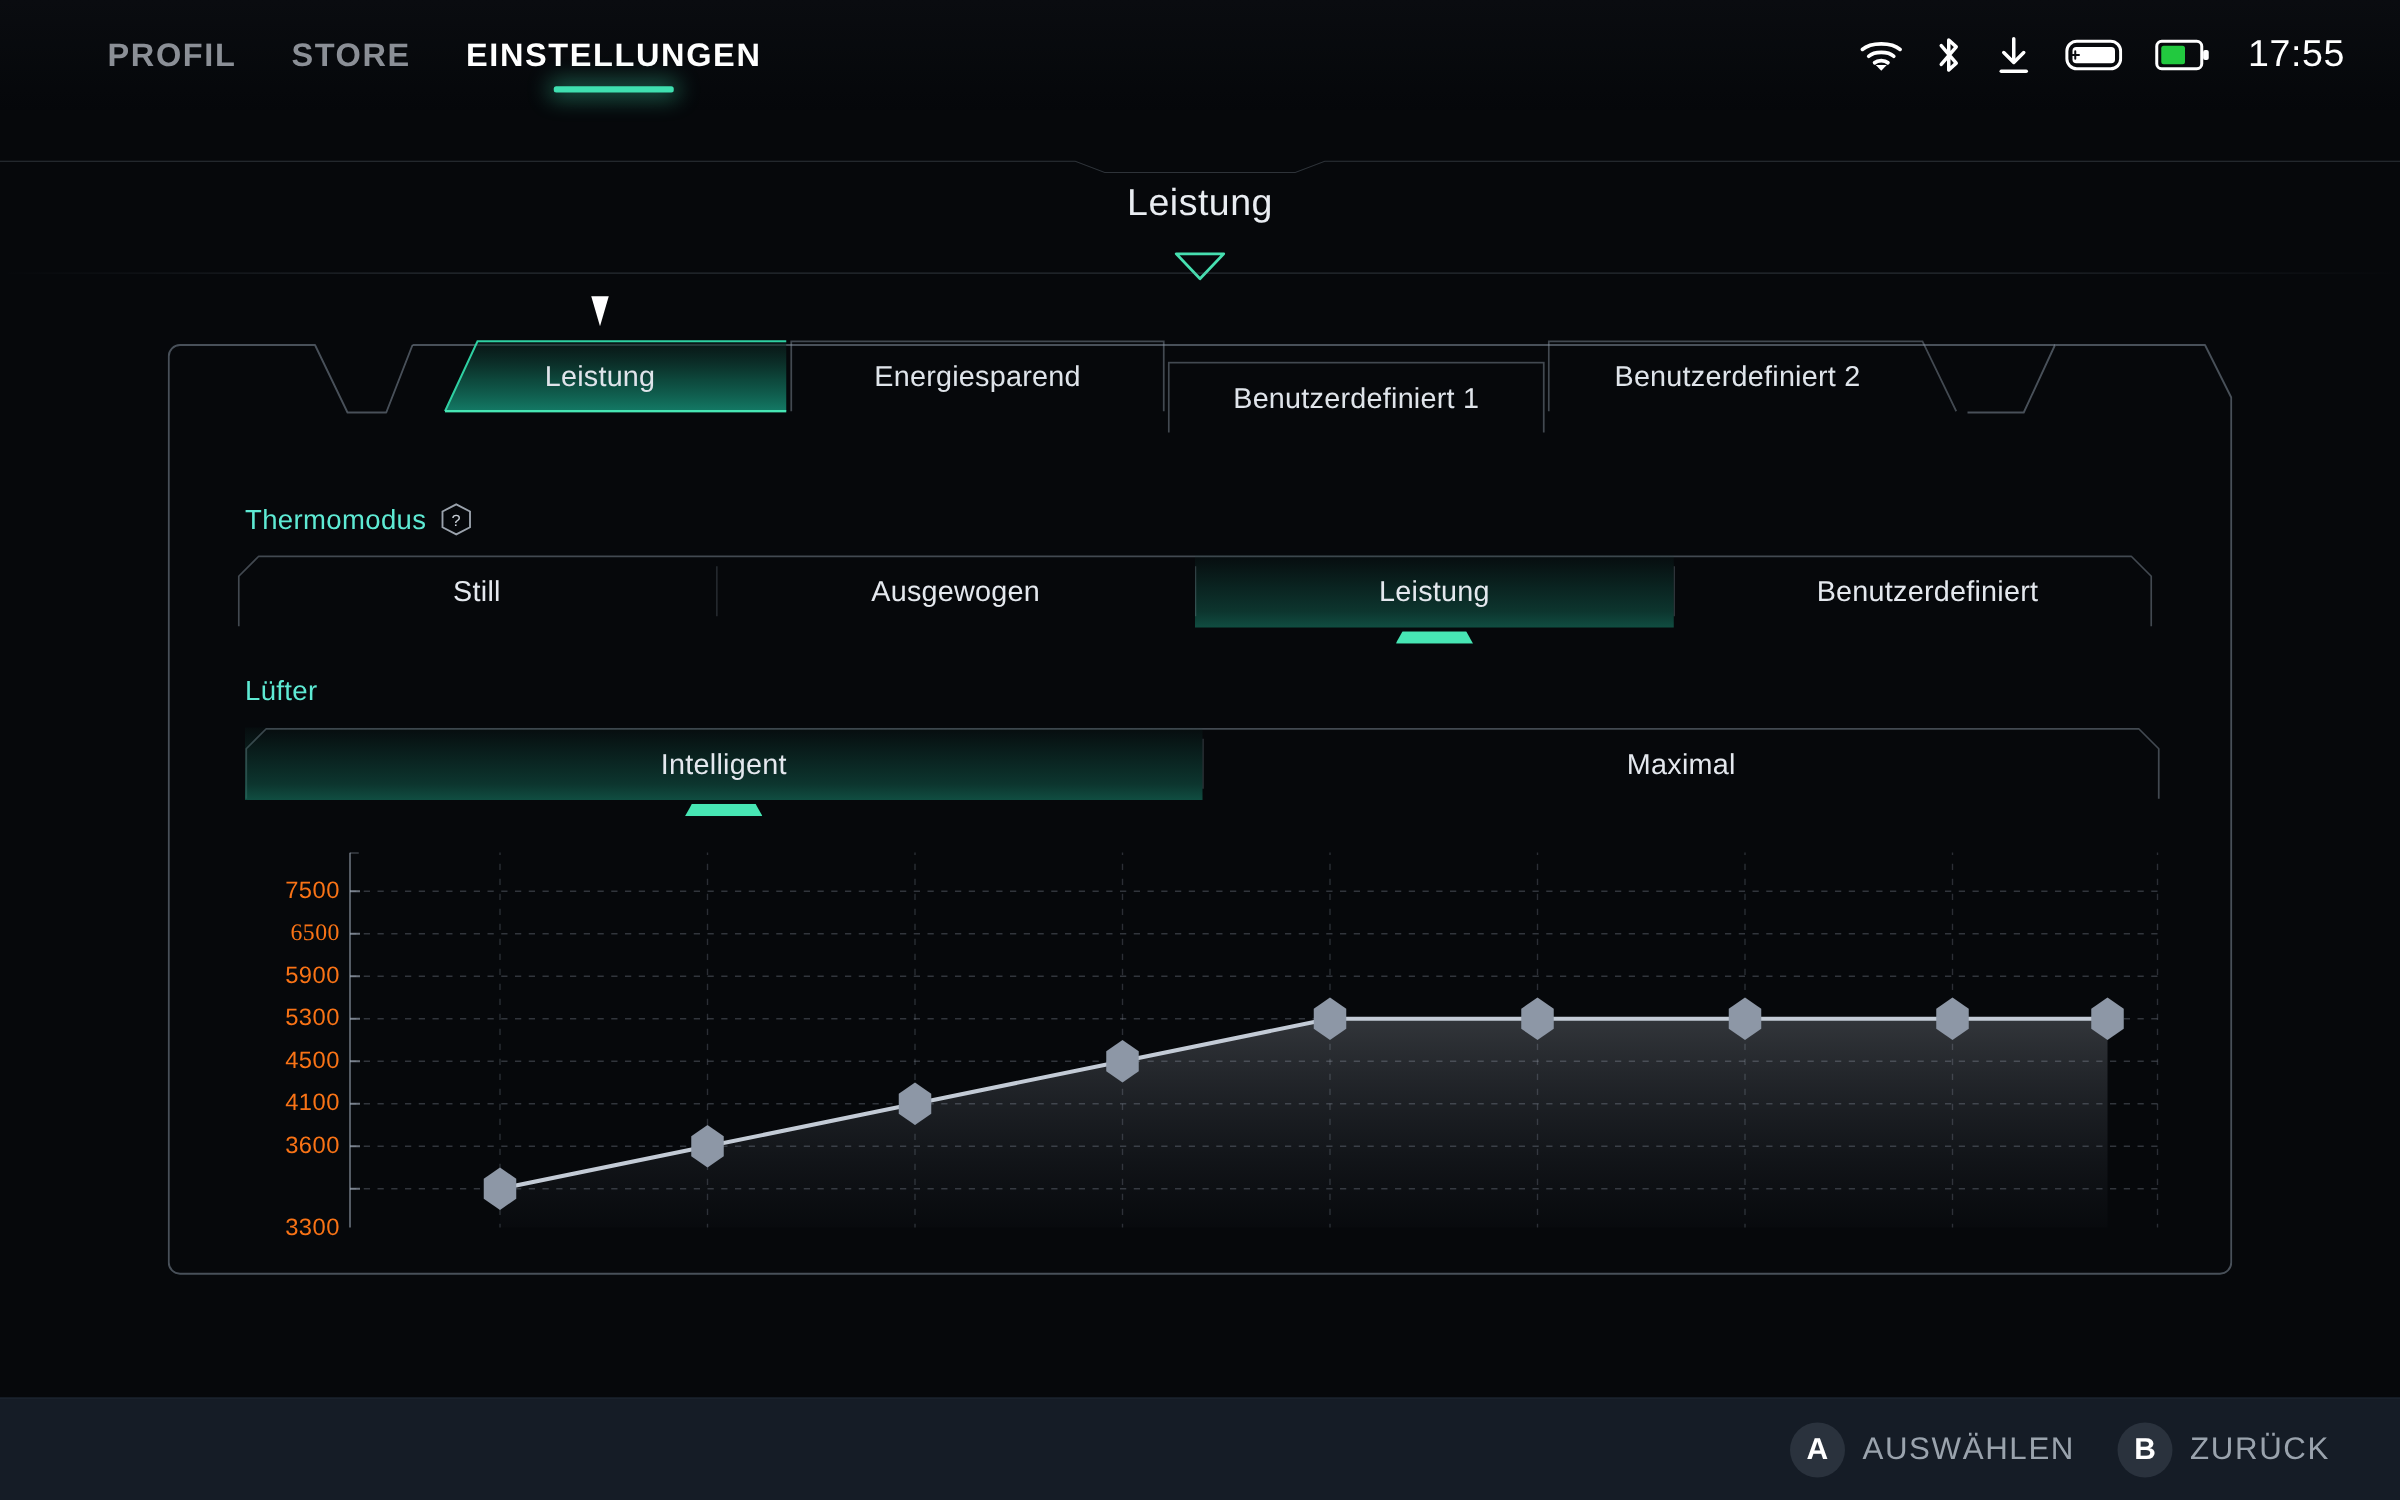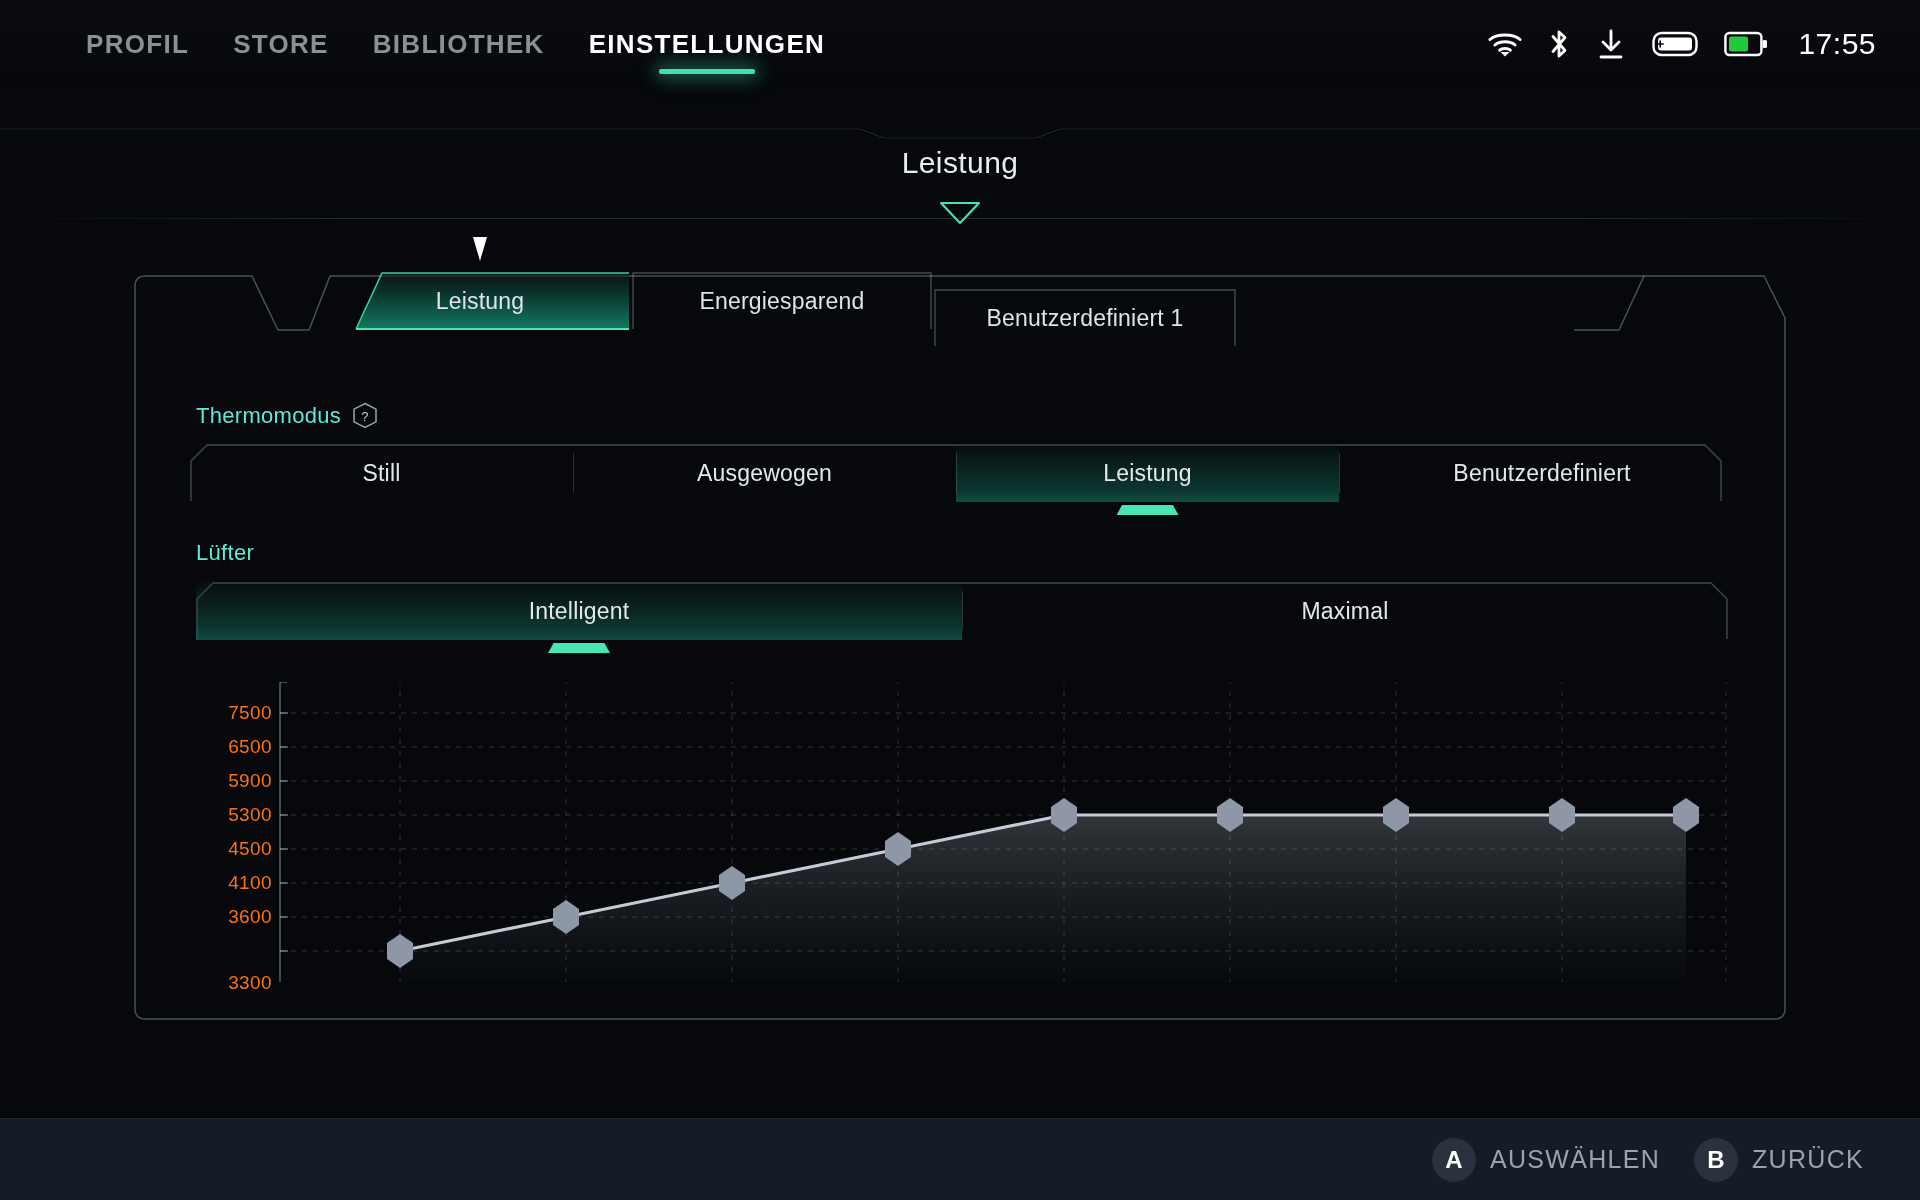--- a/index.html
+++ b/index.html
@@ -115,23 +115,20 @@
 
 <div id="root">
 
   <div class="topbar">
     <div class="nav">
       <div class="nav-item">
         <span>PROFIL</span>
       </div>
       <div class="nav-item">
         <span>STORE</span>
-      </div>
-      <div class="nav-item">
-        <span>BIBLIOTHEK</span>
       </div>
       <div class="nav-item active">
         <span>EINSTELLUNGEN</span>
         <span class="nav-underline"></span>
       </div>
     </div>
 
     <div class="status">
       <span class="ico">
         <svg width="34" height="26" viewBox="0 0 34 26">
@@ -223,20 +220,26 @@
         <span style="position:relative;z-index:2;">Energiesparend</span>
       </div>
 
       <div class="tab" style="left:604px; width:302px;margin-top:17px;">
         <svg style="position:absolute;inset:0;" width="302" height="58" viewBox="0 0 302 58">
           <path d="M1 57 L1 1 L301 1 L301 57" stroke="rgba(140,152,166,.45)" stroke-width="1.4" fill="none"></path>
         </svg>
         <span style="position:relative;z-index:2;">Benutzerdefiniert 1</span>
       </div>
 
+      <div class="tab" style="left:908px; width:330px;">
+        <svg style="position:absolute;inset:0;" width="330" height="58" viewBox="0 0 330 58">
+          <path d="M1 57 L1 1 L300 1 L327 57" stroke="rgba(140,152,166,.45)" stroke-width="1.4" fill="none"></path>
+        </svg>
+        <span style="position:relative;z-index:2;left:-13px;">Benutzerdefiniert 2</span>
+      </div>
     </div>
 
     <div class="sec-label" style="left:62px; top:140px;">
       <span>Thermomodus</span>
       <span>
         <svg width="26" height="27" viewBox="0 0 26 27" style="display:block;">
           <path d="M13 1.5 L24 7.2 L24 19.8 L13 25.5 L2 19.8 L2 7.2 Z" stroke="#9aa2ac" stroke-width="1.5" fill="none"></path>
           <text x="13" y="18.6" font-family="Liberation Sans, sans-serif" font-size="13" fill="#c8ced6" text-anchor="middle">?</text>
         </svg>
       </span>
@@ -282,21 +285,21 @@
         <div class="seg" style="width:766px;">
           <span class="seg-div" style="left:0;"></span>
           <span>Maximal</span>
         </div>
       </div>
     </div>
 
     <div class="chart" style="left:62px; top:420px; width:1532px; height:320px;">
 
       <div class="ylab" style="top:31px;  width:76px; left:0;">7500</div>
-      <div class="ylab" style="top:65px;  width:76px; left:0;">6500</div>
+      <div class="ylab" style="top:65px;  width:76px; left:0;font-family:Liberation Serif, serif;">6500</div>
       <div class="ylab" style="top:99px;  width:76px; left:0;">5900</div>
       <div class="ylab" style="top:133px; width:76px; left:0;">5300</div>
       <div class="ylab" style="top:167px; width:76px; left:0;">4500</div>
       <div class="ylab" style="top:201px; width:76px; left:0;">4100</div>
       <div class="ylab" style="top:235px; width:76px; left:0;">3600</div>
       <div class="ylab" style="top:269px; width:76px; left:0;margin-top:32px;">3300</div>
 
       <svg style="position:absolute;left:82px;top:0;" width="1450" height="320" viewBox="0 0 1450 320">
         <defs>
           <linearGradient id="areaGrad" x1="0" y1="0" x2="0" y2="1">

